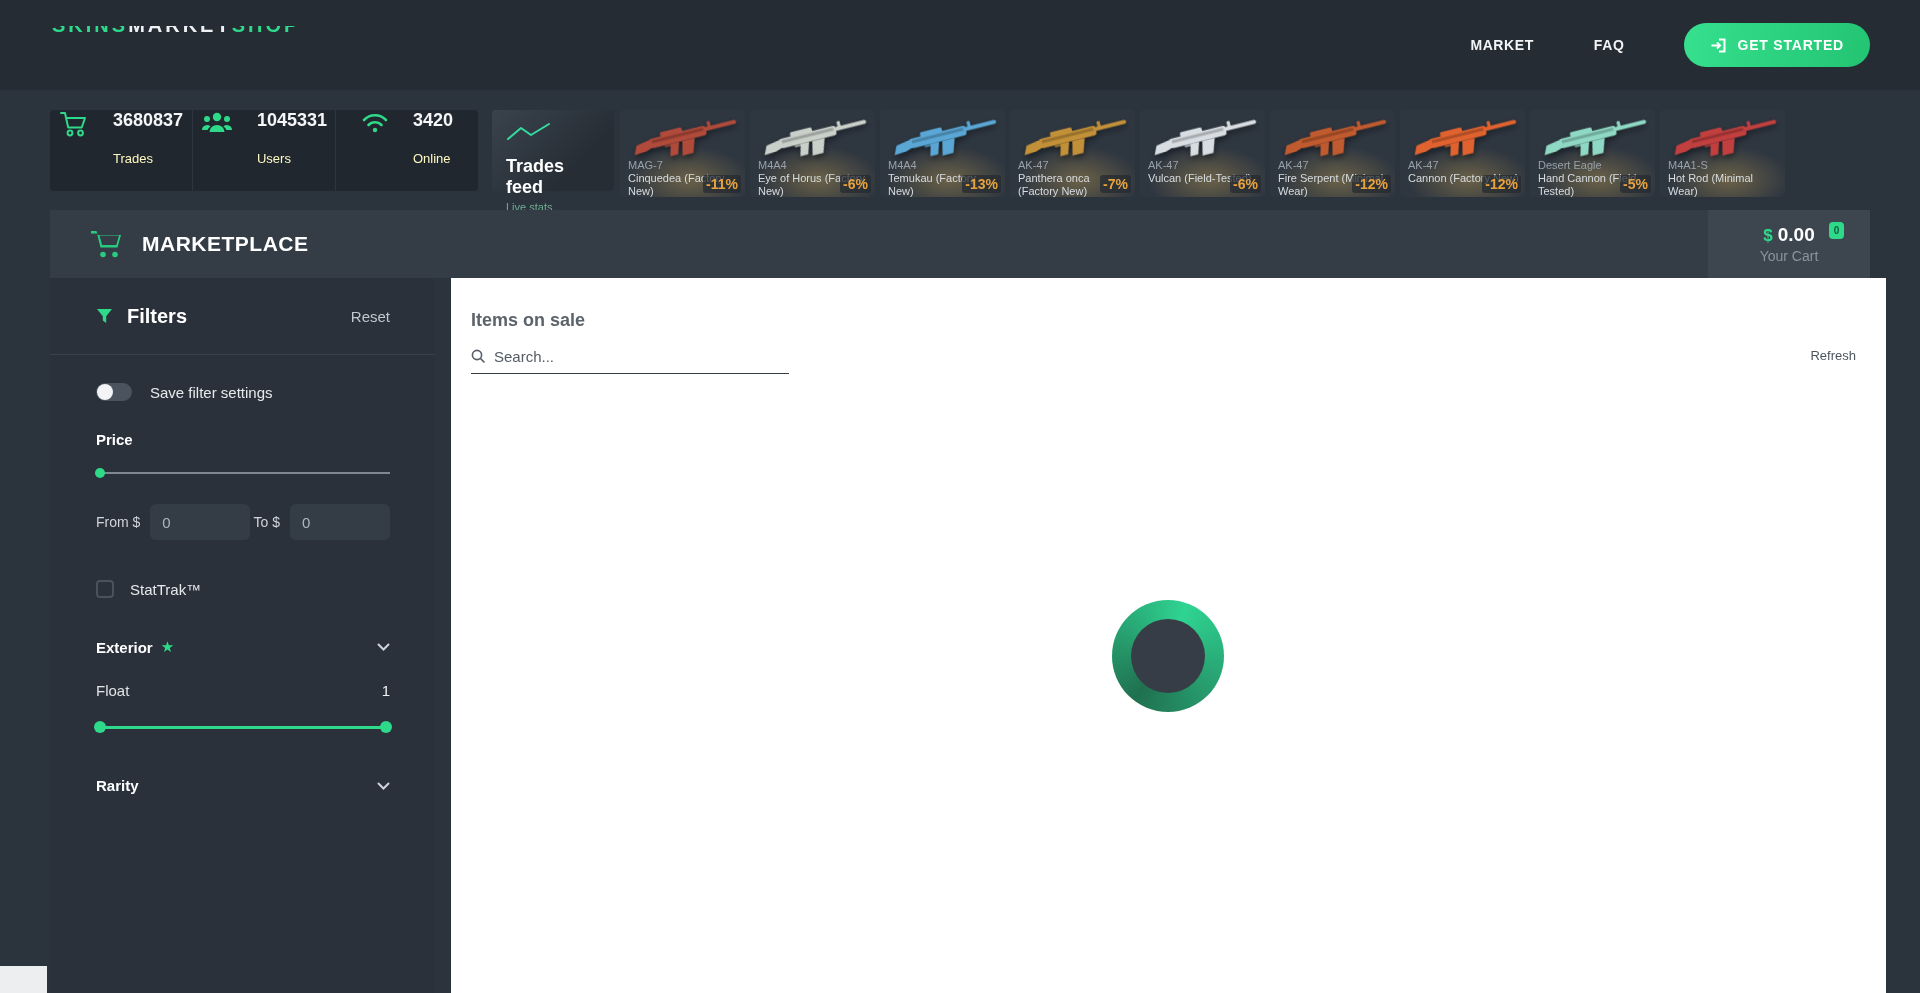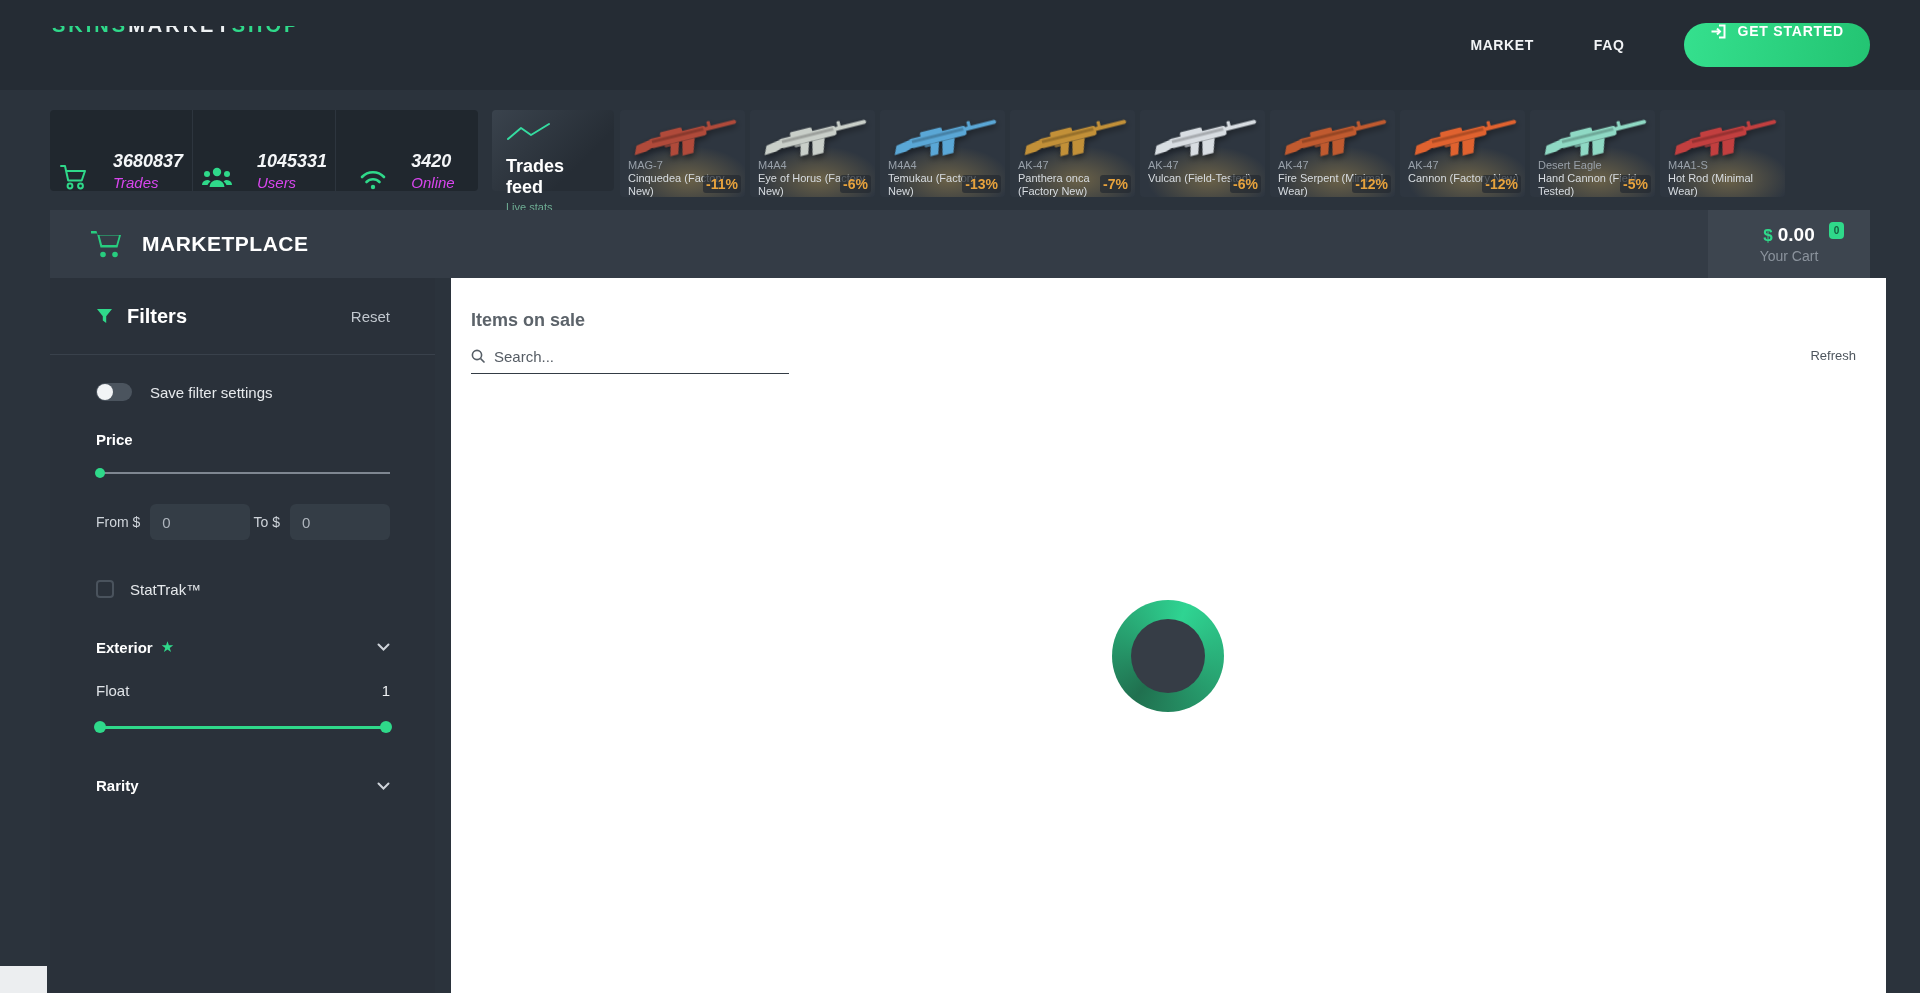--- a/index.html
+++ b/index.html
@@ -10,30 +10,30 @@
   .nav { position:absolute; left:0; top:0; width:1920px; height:90px; background:#252c34; }
   .logo { position:absolute; left:52px; top:26px; height:9px; overflow:hidden; }
   .logo-inner { font-size:20px; font-weight:bold; letter-spacing:3px; line-height:20px; transform:translateY(-11px); display:block; white-space:nowrap; }
   .logo-green { color:#2fd98a; }
   .logo-white { color:#eef1f3; }
   .nav-right { position:absolute; right:50px; top:0; height:90px; display:flex; align-items:center; gap:60px; }
   .nav-link { color:#f2f4f6; font-size:14px; font-weight:bold; letter-spacing:0.6px; cursor:pointer; }
   .cta-btn { height:44px; padding:0 26px; border:none; border-radius:22px;
              background:linear-gradient(100deg,#35e08e 0%,#23c472 100%);
              color:#ffffff; font-family:"Liberation Sans",sans-serif; font-size:14px; font-weight:bold;
-             letter-spacing:0.8px; display:flex; gap:10px; cursor:pointer; }
+             letter-spacing:0.8px; display:flex; align-items:center; gap:10px; cursor:pointer; }
 
   
   .stats-panel { position:absolute; left:50px; top:110px; width:428px; height:81px;
                  background:#20272e; border-radius:4px; display:flex; }
-  .stat-cell { flex:1; display:flex; align-items:flex-end; justify-content:center; gap:24px;font-style:italic; }
+  .stat-cell { flex:1; display:flex; align-items:flex-start; justify-content:center; gap:24px; }
   .stat-cell + .stat-cell { border-left:1px solid #2d353e; }
   .stat-text { display:flex; flex-direction:column; }
   .stat-value { color:#f4f6f8; font-size:18px; font-weight:bold; }
-  .stat-label { color:#d946ef; font-size:15px; margin-top:2px; }
+  .stat-label { color:#fef9c3; font-size:13px; margin-top:20px; }
 
   .feed-card { position:absolute; left:492px; top:110px; width:122px; height:81px;
                background:linear-gradient(135deg,#3a434d 0%,#262d35 70%);
                border-radius:4px; padding:12px 14px; cursor:pointer; }
   .feed-title { color:#ffffff; font-size:18px; font-weight:bold; margin-top:14px; }
   .feed-sub { color:#6fae94; font-size:11px; margin-top:3px; }
 
   
   .cards-strip { position:absolute; left:620px; top:110px; width:1300px; height:87px;
                  display:flex; gap:5px; overflow:hidden; }

